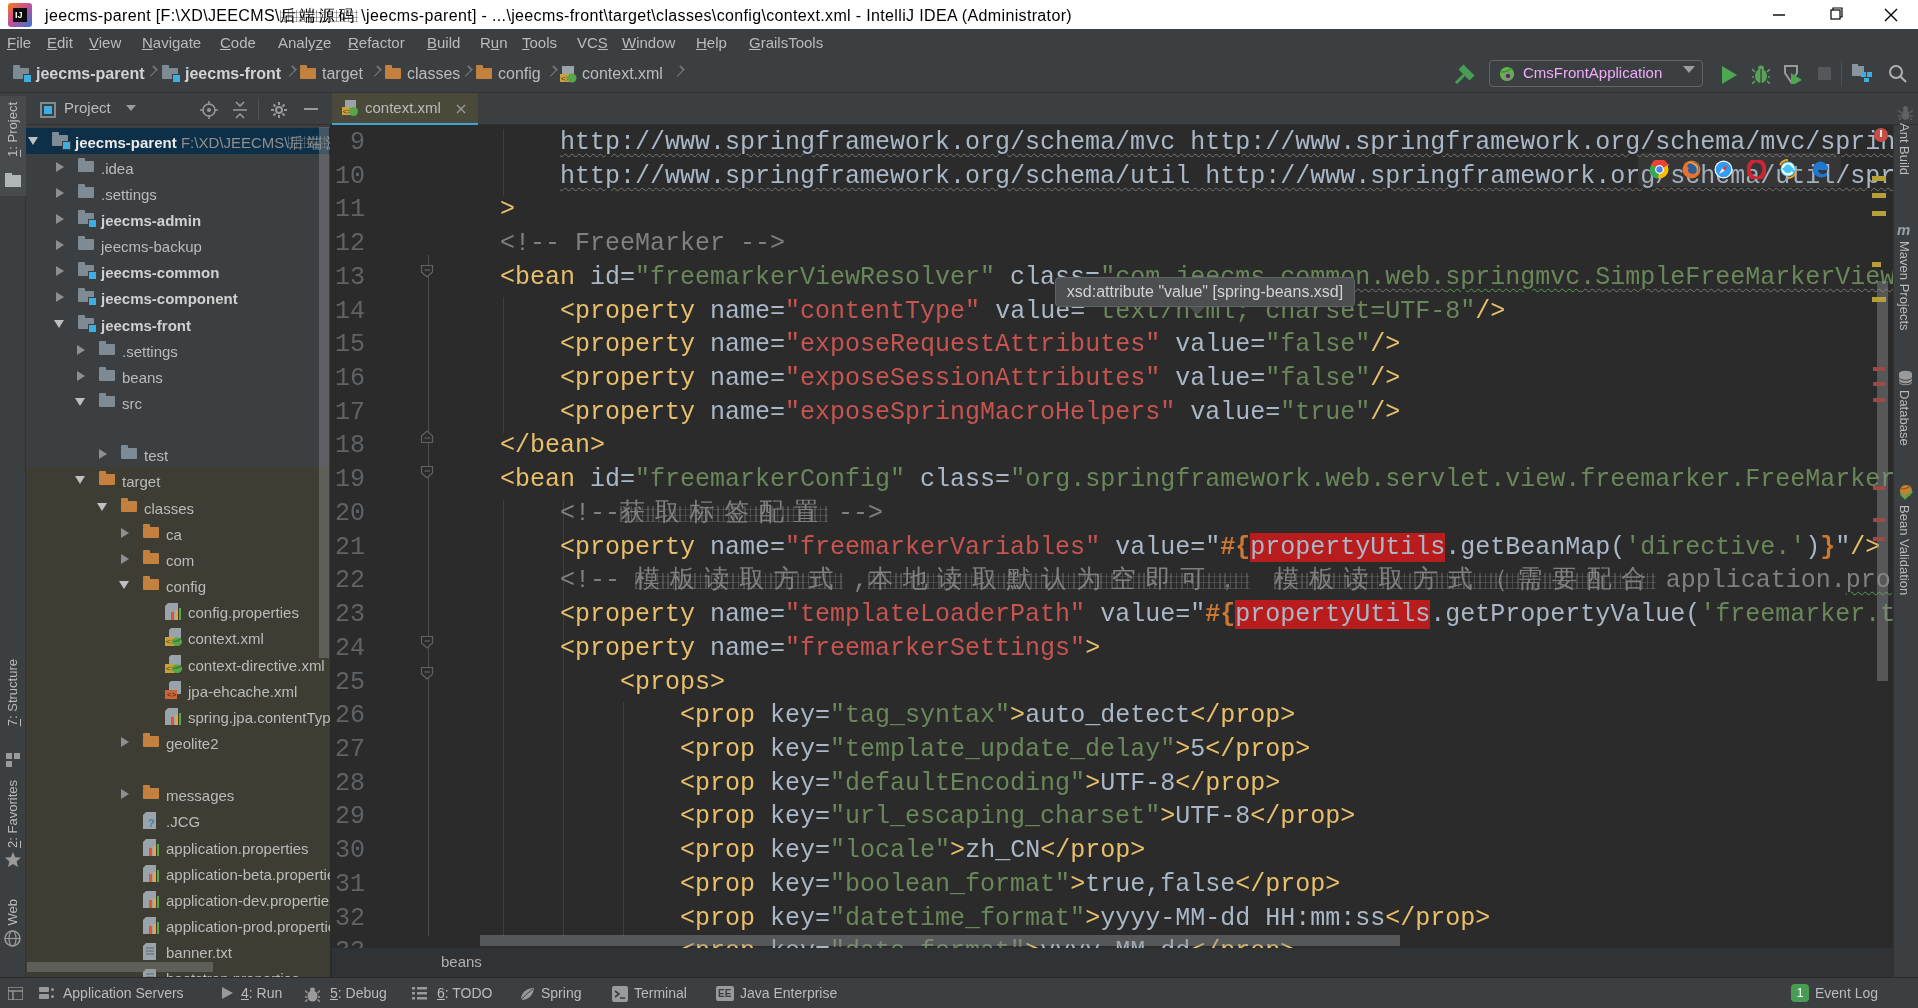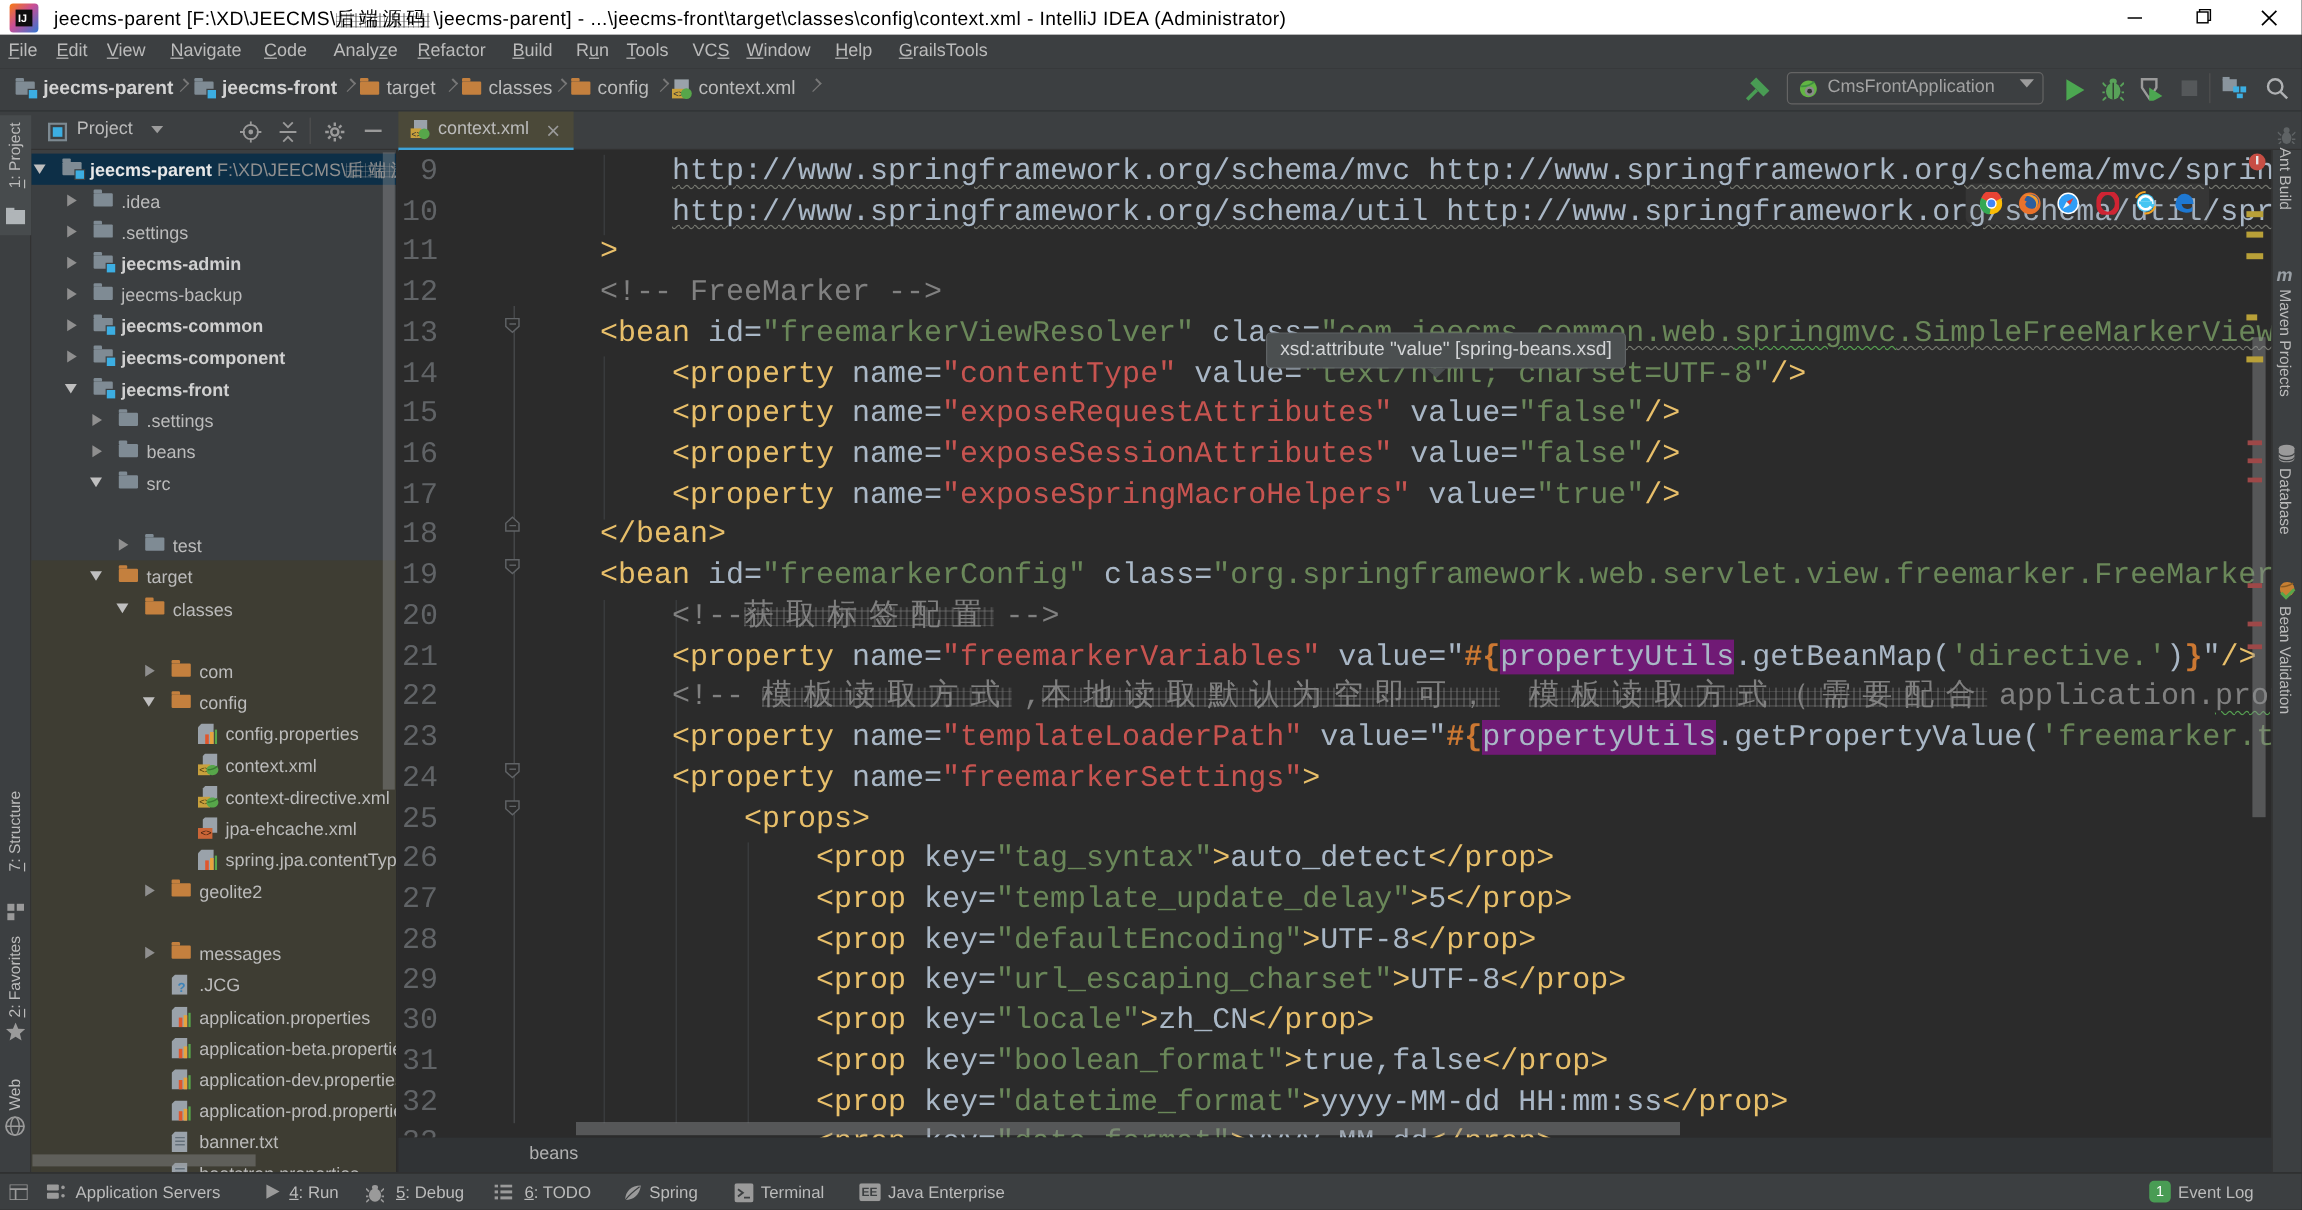--- a/index.html
+++ b/index.html
@@ -46,21 +46,21 @@
 
 #editor{left:332px;top:125px;width:1561px;height:823px;background:#2b2b2b;overflow:hidden}
 #gutter,#code{position:absolute;font-family:"Liberation Mono",monospace;font-size:25px;line-height:33.72px;white-space:pre;color:#a9b7c6}
 #gutter{left:0;top:1px;width:33px;text-align:right;color:#606366}
 #code{left:108px;top:1px}
 .tag{color:#e8bf6a}
 .str{color:#6a8759}
 .err{color:#c75450}
 .cmt{color:#808080}
 .br{color:#cc7832;font-weight:bold}
-.inj{background:#701a75}
+.inj{background:#b91c1c}
 .wv{text-decoration:underline wavy #75776f;text-decoration-thickness:1.4px;text-underline-offset:4px}
 .wg{text-decoration:underline wavy #55a050;text-decoration-thickness:1.4px;text-underline-offset:4px}
 .cj{letter-spacing:9.7px;margin-right:9.7px;background-image:repeating-linear-gradient(90deg,rgba(130,130,130,.38) 0 1.6px,transparent 1.6px 5.4px),repeating-linear-gradient(0deg,rgba(130,130,130,.30) 0 1.4px,transparent 1.4px 6px);background-size:auto 16px,auto 16px;background-repeat:repeat-x;background-position:0 55%,0 55%}
 .guide{position:absolute;width:1px;background:#3d4042}
 
 .fm{position:absolute;left:88px;width:15px;height:15px}
 
 #tooltip{left:723px;top:152px;width:300px;height:30px;background:#4b4f50;border:1px solid #5f6365;border-radius:4px;color:#d2d4d6;font-size:16px;font-family:"Liberation Sans",sans-serif;line-height:28px;text-align:center;z-index:30}
 #tooltip::after{content:"";position:absolute;left:133px;top:29px;border:8px solid transparent;border-top-color:#4b4f50}
 
@@ -155,21 +155,21 @@
           </g>
         </svg>
       </div>
   <div class="abs" style="left:1489px;top:3px;width:214px;height:27px;border:1px solid #646464;border-radius:4px">
      <svg width="16" height="16" style="position:absolute;left:9px;top:5px">
           <path d="M8 1 C13 1 15 5 15 8 C15 12 12 15 8 15 C3 15 1 11 1 8 C1 4 4 1 8 1 Z" fill="#62b543"></path>
           <path d="M13 2 C10 5 6 6 2 6" stroke="#3e8e41" stroke-width="1.5" fill="none"></path>
           <circle cx="9" cy="10" r="4" fill="#8a8a8a"></circle>
           <circle cx="9" cy="10" r="2" fill="#333"></circle>
         </svg>
-     <span style="position:absolute;left:33px;top:3px;font-size:15px;color:#a3a3a3">CmsFrontApplication</span>
+     <span style="position:absolute;left:33px;top:3px;font-size:15px;color:#f0abfc">CmsFrontApplication</span>
      <span style="position:absolute;left:193px;top:5px;width:0;height:0;border-top:7px solid #9c9c9c;border-left:6px solid transparent;border-right:6px solid transparent"></span>
   </div>
   <div class="abs" style="left:1722px;top:9px;width:0;height:0;border-left:15px solid #4ca751;border-top:9px solid transparent;border-bottom:9px solid transparent"></div>
   <div class="abs" style="left:1752px;top:7px">
         <svg width="18" height="20">
           <ellipse cx="9" cy="12" rx="6" ry="7" fill="#58a159"></ellipse>
           <ellipse cx="9" cy="4" rx="3" ry="2.5" fill="#58a159"></ellipse>
           <g stroke="#58a159" stroke-width="1.6">
             <line x1="3" y1="8" x2="0" y2="5"></line>
             <line x1="15" y1="8" x2="18" y2="5"></line>
@@ -386,20 +386,27 @@
           <span class="fo or" style="position:static;display:block"></span>
         </span>
         <span class="tw" style="left:96px;top:2px">target</span>
       </div>
 <div class="row" style="top:368.6px">
         <span class="tw arr-d" style="left:71px;top:9px"></span>
         <span class="tw" style="left:95px;top:7px">
           <span class="fo or" style="position:static;display:block"></span>
         </span>
         <span class="tw" style="left:118px;top:2px">classes</span>
+      </div>
+<div class="row" style="top:394.8px">
+        <span class="tw arr-r" style="left:95px;top:8px"></span>
+        <span class="tw" style="left:117px;top:7px">
+          <span class="fo or" style="position:static;display:block"></span>
+        </span>
+        <span class="tw" style="left:140px;top:2px">ca</span>
       </div>
 <div class="row" style="top:420.9px">
         <span class="tw arr-r" style="left:95px;top:8px"></span>
         <span class="tw" style="left:117px;top:7px">
           <span class="fo or" style="position:static;display:block"></span>
         </span>
         <span class="tw" style="left:140px;top:2px">com</span>
       </div>
 <div class="row" style="top:447.0px">
         <span class="tw arr-d" style="left:93px;top:9px"></span>

